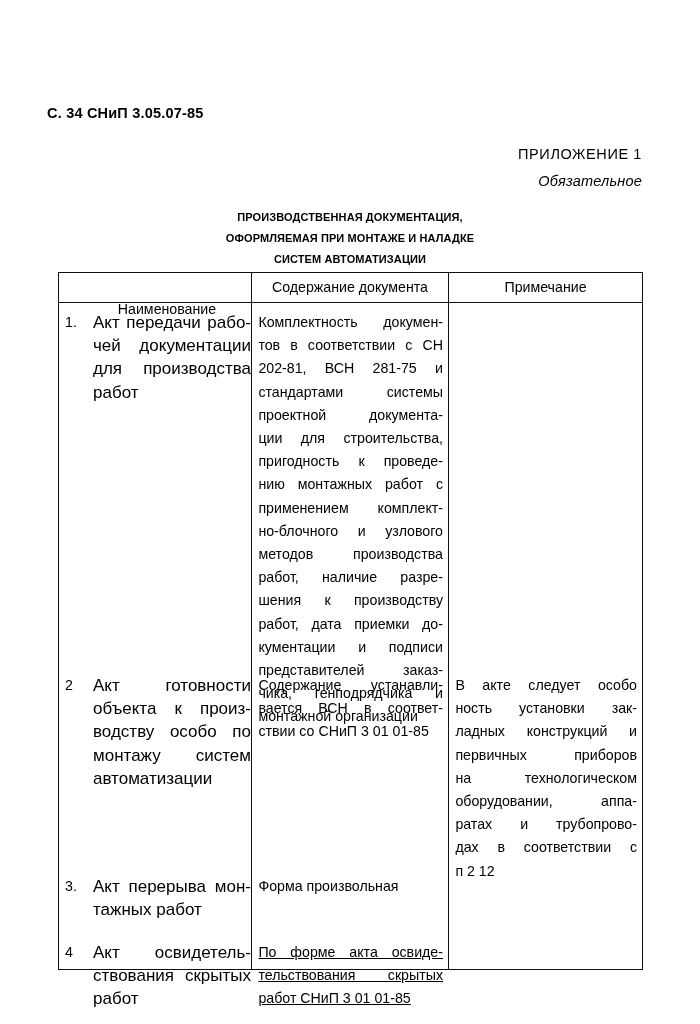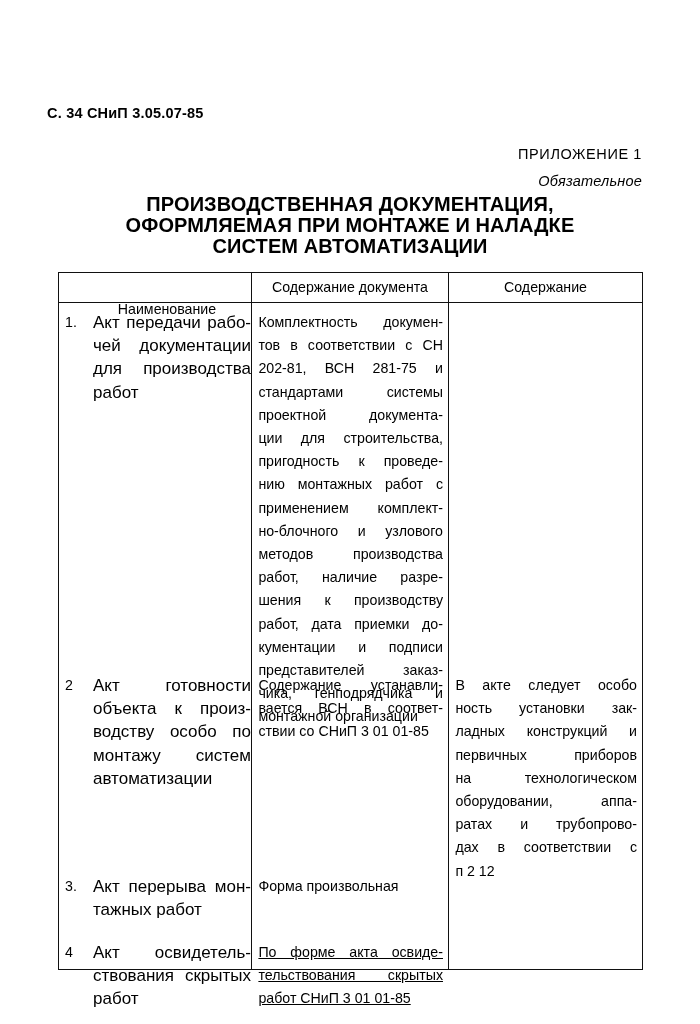--- a/index.html
+++ b/index.html
@@ -50,24 +50,24 @@
     font-size: 14.5px;
     font-style: italic;
     letter-spacing: 0.2px;
     white-space: nowrap;
   }
 
   
   .doc-title {
     position: absolute;
     left: 50px;
-    top: 194px;
+    top: 207px;
     width: 600px;
     text-align: center;
-    font-size: 20px;
+    font-size: 11px;
     font-weight: bold;
     line-height: 21px;
     letter-spacing: 0.1px;
   }
   .doc-title span { display: block; white-space: nowrap; }
 
   
   .doc-table {
     position: absolute;
     left: 58px;
@@ -180,21 +180,21 @@
     <span>ПРОИЗВОДСТВЕННАЯ ДОКУМЕНТАЦИЯ,</span>
     <span>ОФОРМЛЯЕМАЯ ПРИ МОНТАЖЕ И НАЛАДКЕ</span>
     <span>СИСТЕМ АВТОМАТИЗАЦИИ</span>
   </div>
 
   <div class="doc-table">
 
     <div class="thead">
       <div class="hcell c1">Наименование</div>
       <div class="hcell c2">Содержание документа</div>
-      <div class="hcell c3">Содержание</div>
+      <div class="hcell c3">Примечание</div>
     </div>
 
     <div class="tbody">
       <div class="vrule v1"></div>
       <div class="vrule v2"></div>
 
       <div class="col c1">
           <div class="cell" style="top: 8px; left: 0px; width: 192px;">
             <div class="item">
               <span class="num">1.</span>

